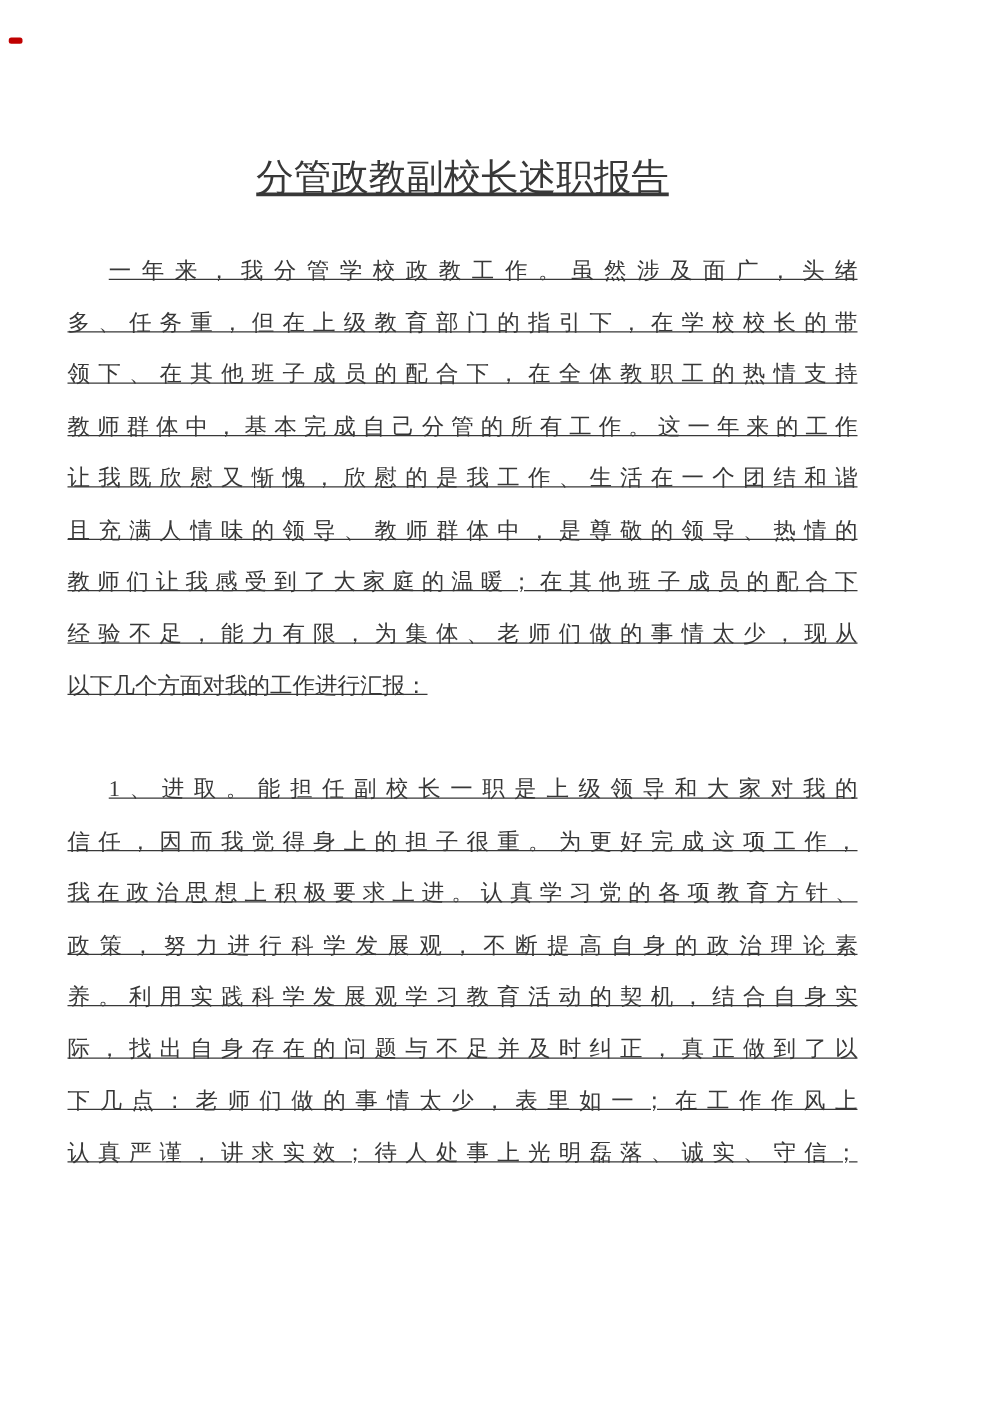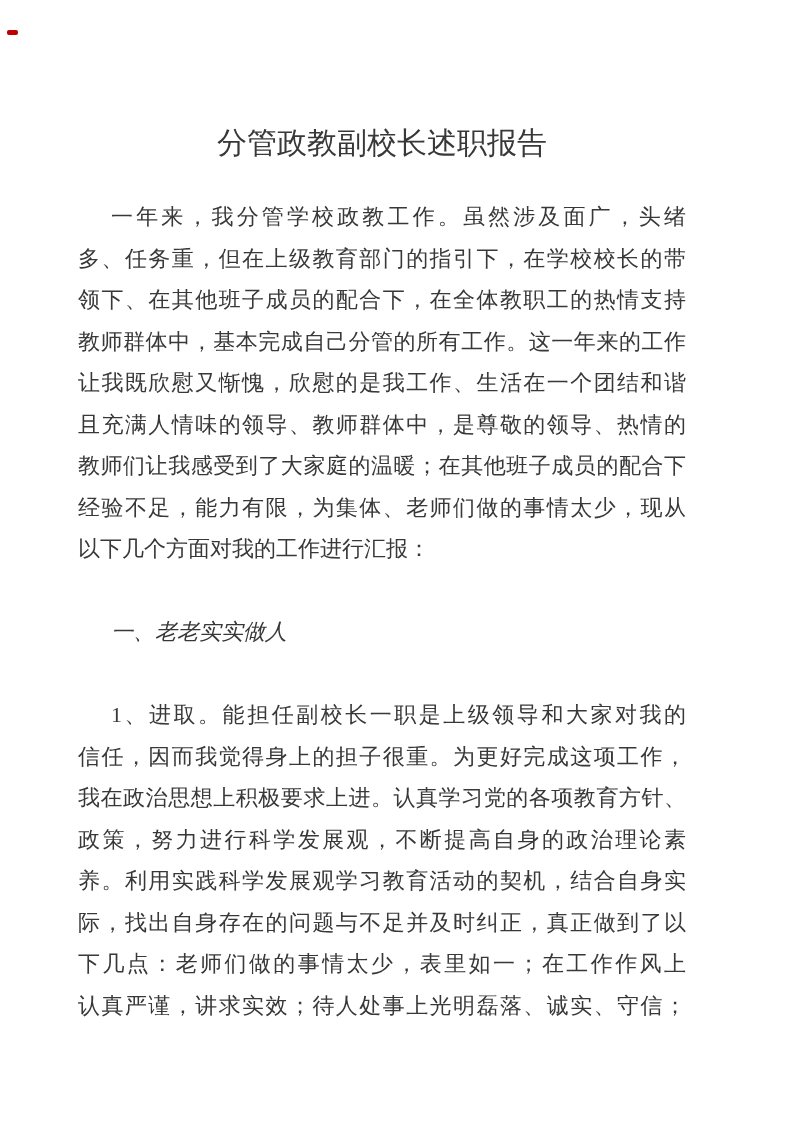--- a/index.html
+++ b/index.html
@@ -19,37 +19,38 @@
   .corner-mark {
     position: absolute;
     left: 7px;
     top: 30px;
     width: 11px;
     height: 5px;
     border-radius: 2px;
     background: var(--mark-color, #c00000);
   }
   .content {
-    padding: 122px 107px 0 78px;
+    padding: 122px 107px 0 54px;
+    text-decoration: underline;
   }
   .title {
     margin: 0 0 32px 0;
     font-size: 30px;
     line-height: 42px;
     font-weight: 400;
     text-align: center;
   }
   .para {
     margin: 0 0 41.5px 0;
   }
   .para:last-child {
     margin-bottom: 0;
   }
   .line {
-    font-size: 22px;
+    font-size: 18px;
     line-height: 41.5px;
     text-align: justify;
     text-align-last: justify;
   }
   .line.first {
     text-indent: 33px;
   }
   .line.short-last {
     text-align: left;
     text-align-last: left;
@@ -73,23 +74,20 @@
           <div class="line first">一年来，我分管学校政教工作。虽然涉及面广，头绪</div>
           <div class="line">多、任务重，但在上级教育部门的指引下，在学校校长的带</div>
           <div class="line">领下、在其他班子成员的配合下，在全体教职工的热情支持</div>
           <div class="line">教师群体中，基本完成自己分管的所有工作。这一年来的工作</div>
           <div class="line">让我既欣慰又惭愧，欣慰的是我工作、生活在一个团结和谐</div>
           <div class="line">且充满人情味的领导、教师群体中，是尊敬的领导、热情的</div>
           <div class="line">教师们让我感受到了大家庭的温暖；在其他班子成员的配合下</div>
           <div class="line">经验不足，能力有限，为集体、老师们做的事情太少，现从</div>
           <div class="line short-last">以下几个方面对我的工作进行汇报：</div>
         </div>
-        <div class="para heading">
-          <div class="line first short-last">一、老老实实做人</div>
-        </div>
         <div class="para body">
           <div class="line first">1、进取。能担任副校长一职是上级领导和大家对我的</div>
           <div class="line">信任，因而我觉得身上的担子很重。为更好完成这项工作，</div>
           <div class="line">我在政治思想上积极要求上进。认真学习党的各项教育方针、</div>
           <div class="line">政策，努力进行科学发展观，不断提高自身的政治理论素</div>
           <div class="line">养。利用实践科学发展观学习教育活动的契机，结合自身实</div>
           <div class="line">际，找出自身存在的问题与不足并及时纠正，真正做到了以</div>
           <div class="line">下几点：老师们做的事情太少，表里如一；在工作作风上</div>
           <div class="line">认真严谨，讲求实效；待人处事上光明磊落、诚实、守信；</div>
         </div>

